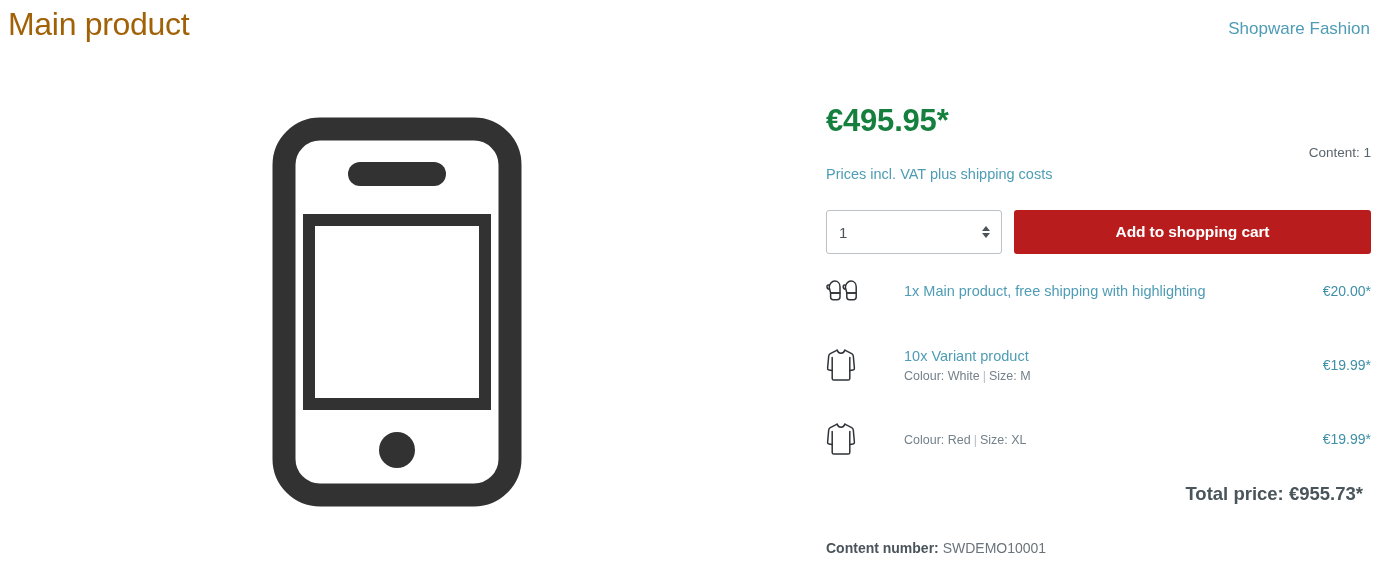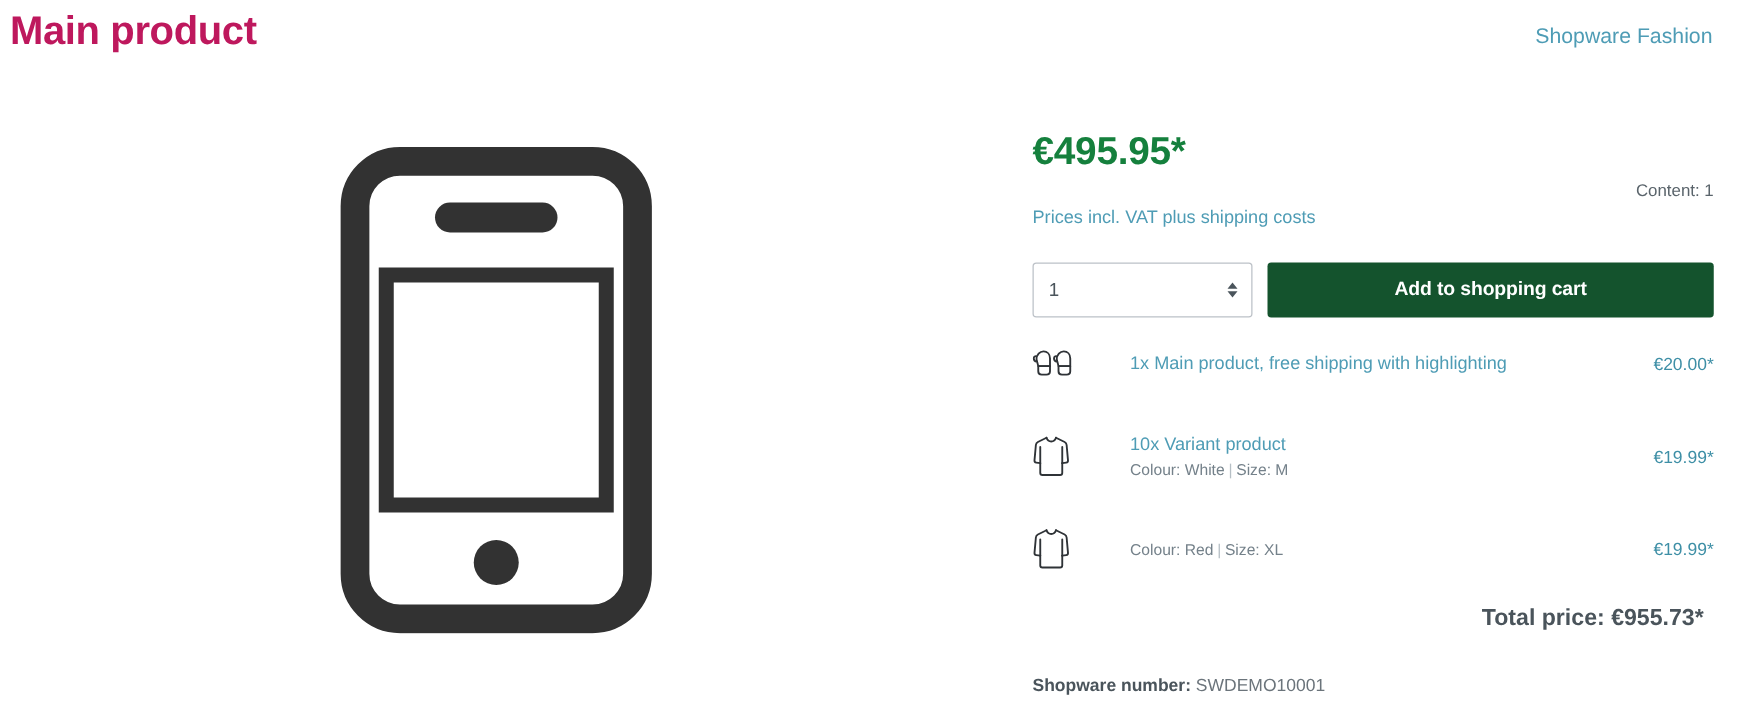--- a/index.html
+++ b/index.html
@@ -19,22 +19,22 @@
   
   .page-header {
     position: relative;
     height: 52px;
   }
   .page-title {
     position: absolute;
     left: 8px;
     top: 2px;
     font-size: 32px;
-    font-weight: bold;
-    color: #be185d;
+    font-weight: normal;
+    color: #a16207;
     letter-spacing: -0.3px;
     margin: 0;
     line-height: 44px;
   }
   .shop-link {
     position: absolute;
     right: 26px;
     top: 20px;
     font-size: 17px;
     color: #4e9cb5;
@@ -150,21 +150,21 @@
     border-bottom: 5px solid #4a545b;
     margin-bottom: 2px;
   }
   .qty-stepper i.down {
     border-top: 5px solid #4a545b;
   }
   .add-cart-btn {
     flex: 1 1 auto;
     margin-left: 12px;
     height: 44px;
-    background: #14532d;
+    background: #b91c1c;
     border: none;
     border-radius: 3px;
     color: #ffffff;
     font-family: "Liberation Sans", sans-serif;
     font-size: 15.5px;
     font-weight: bold;
     letter-spacing: -0.1px;
     cursor: pointer;
   }
 
@@ -351,18 +351,18 @@
           </div>
         </div>
         <div class="addon-price">€19.99*</div>
       </div>
 
     </div>
 
     <div class="total-price">Total price: €955.73*</div>
 
     <div class="product-number">
-      <span class="label">Shopware number:</span>
+      <span class="label">Content number:</span>
       <span>SWDEMO10001</span>
     </div>
 
   </div>
 </div>
 
 </body></html>

